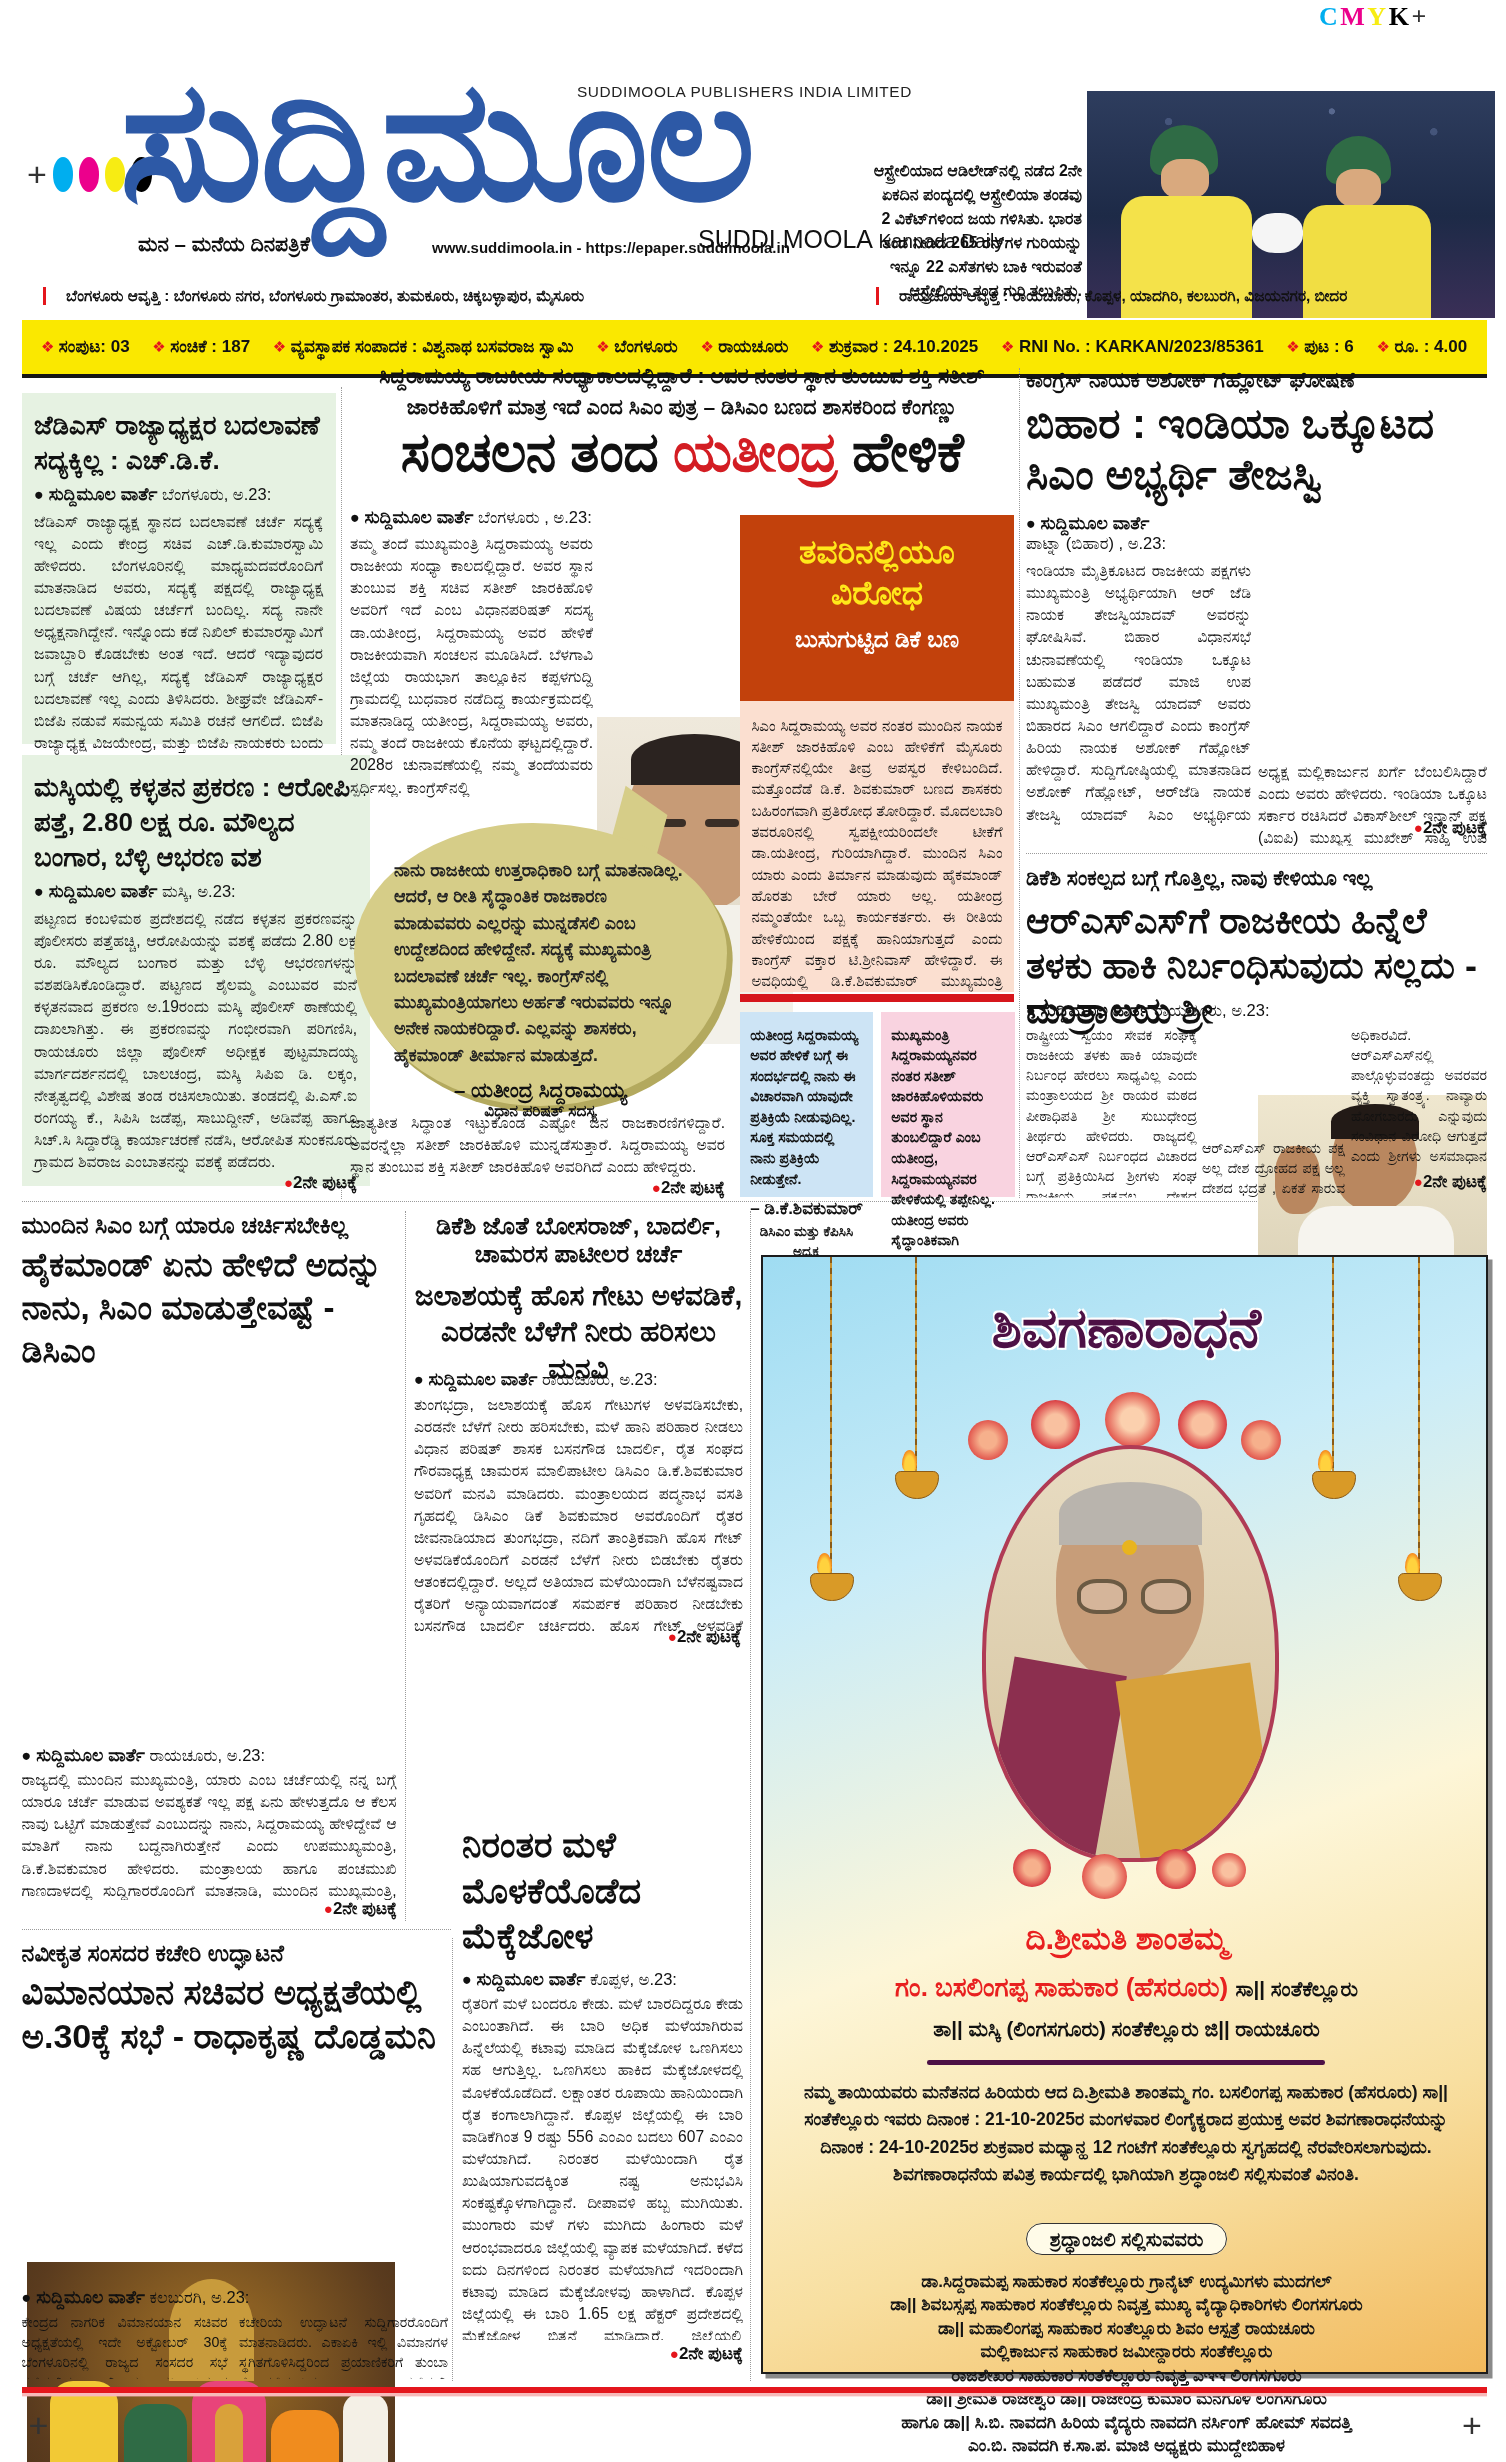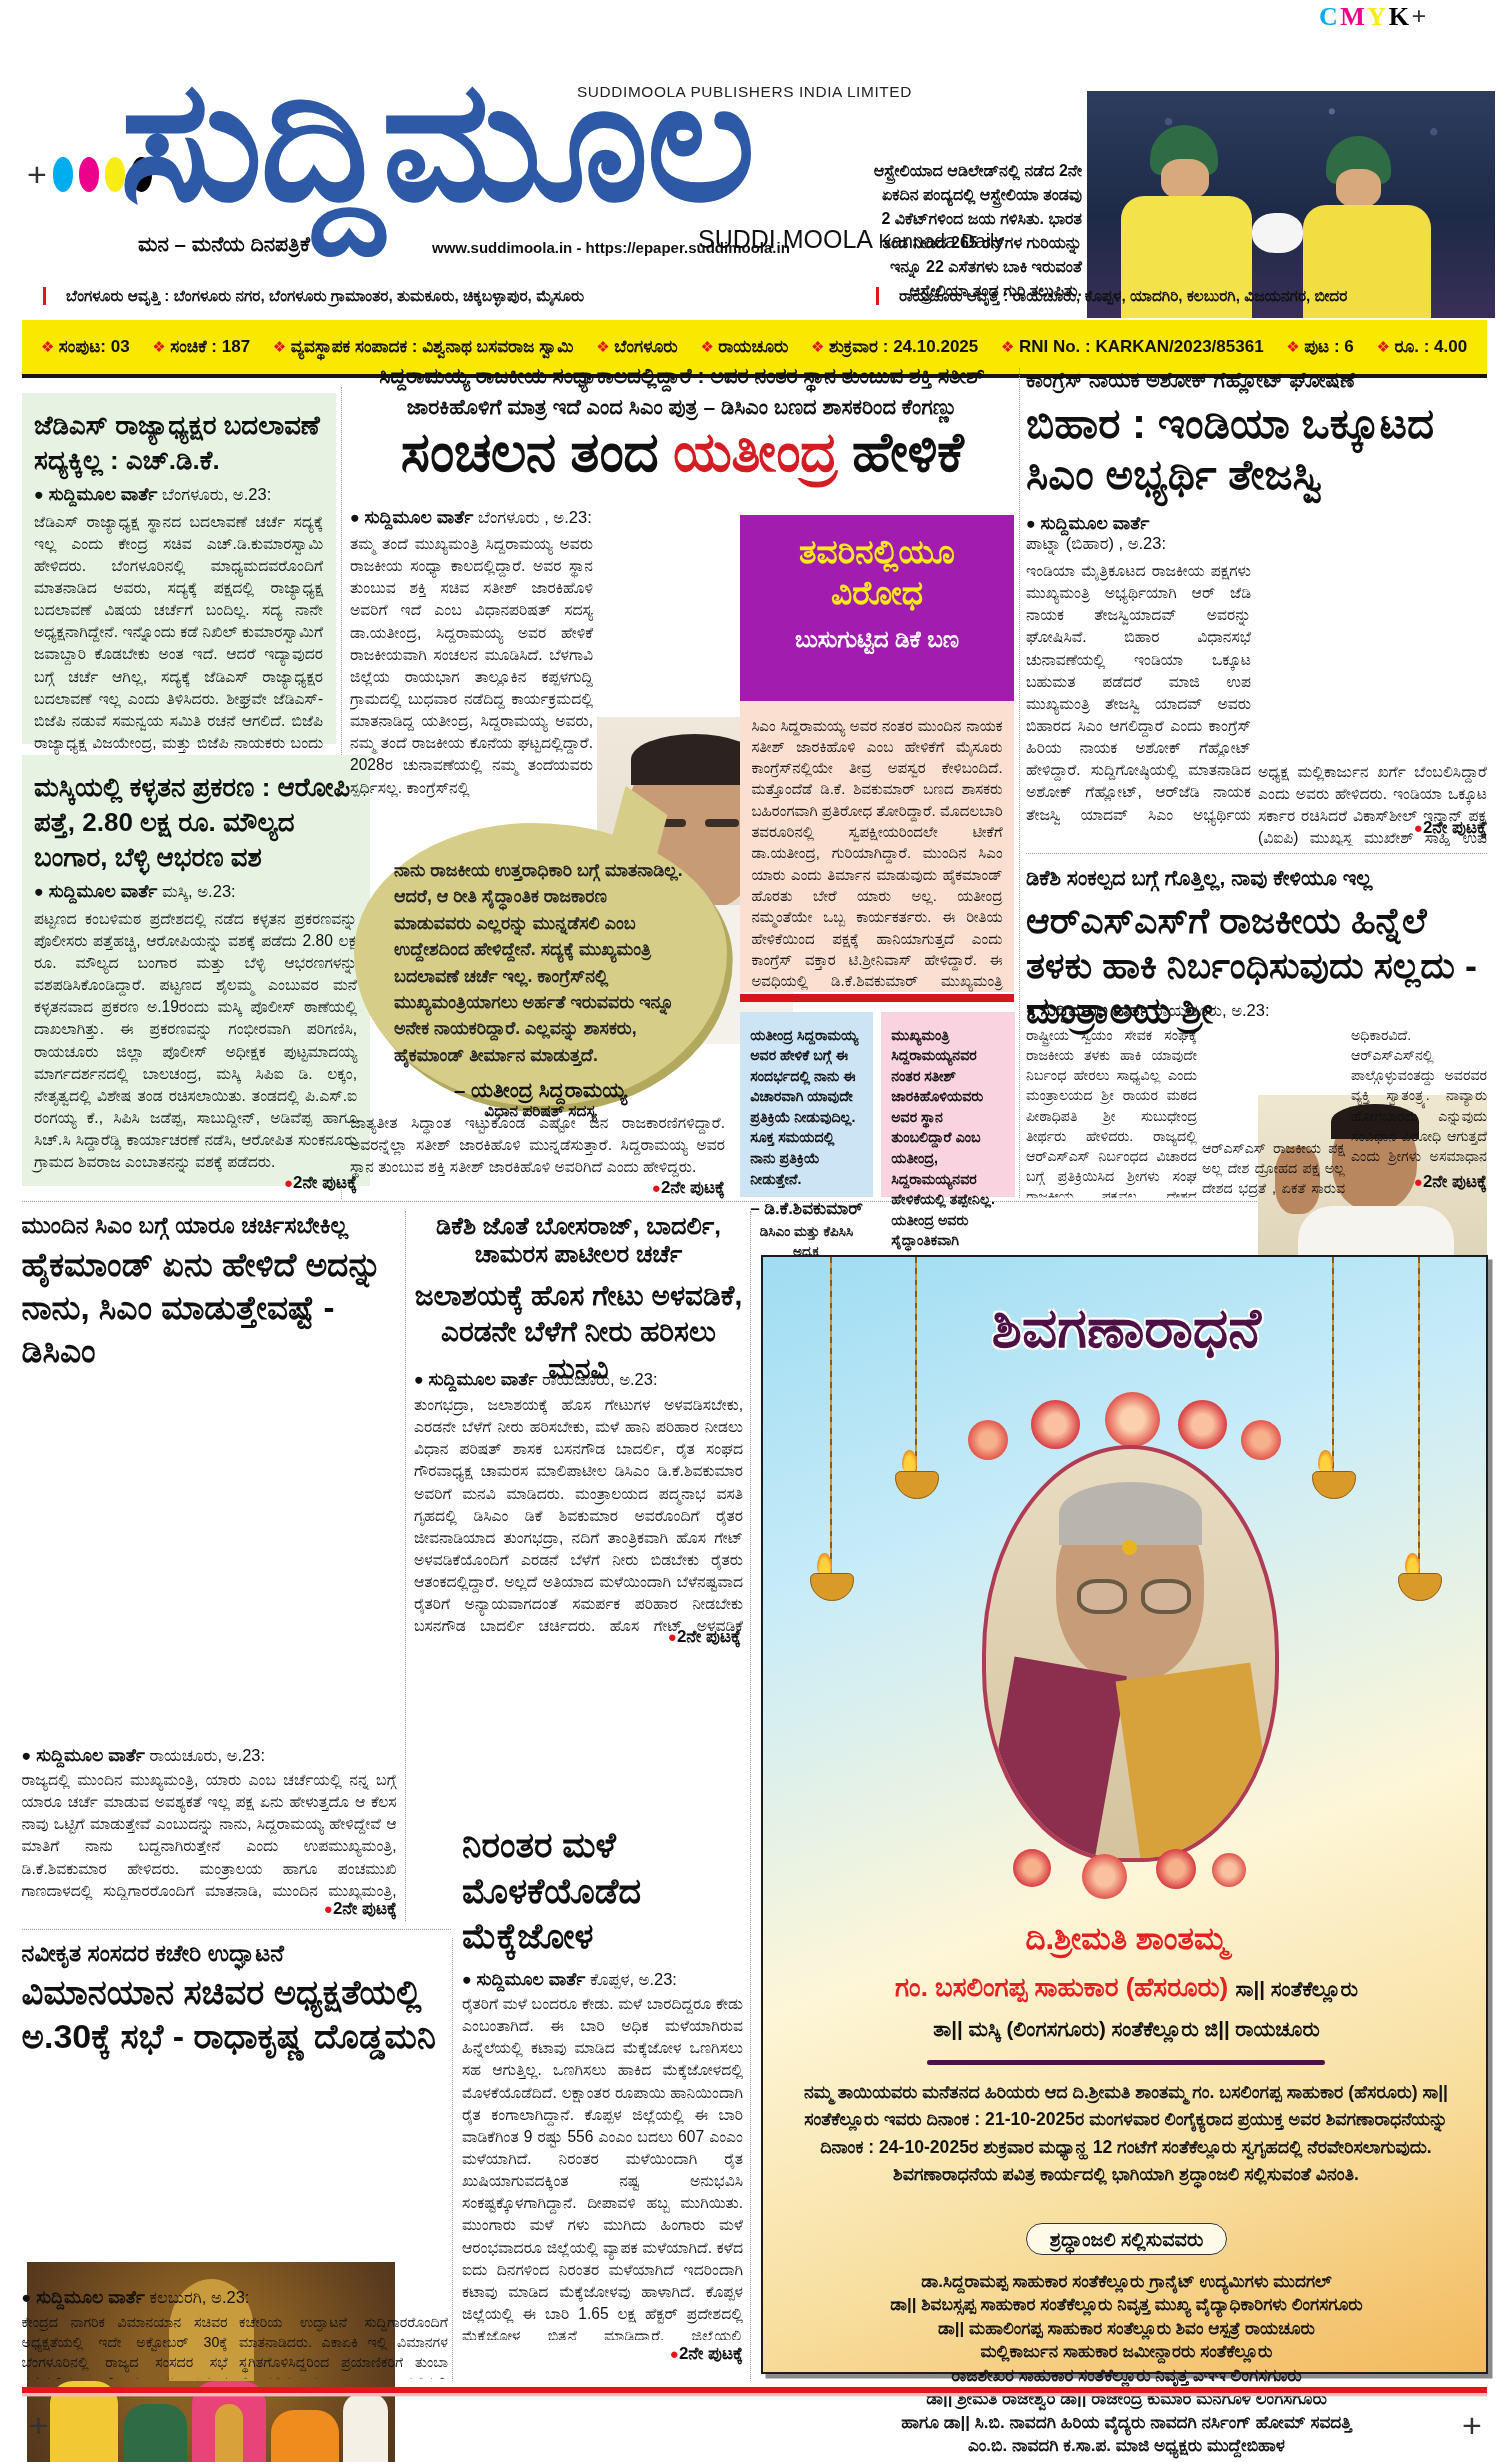--- a/index.html
+++ b/index.html
@@ -30,21 +30,21 @@
   .hl-xl{font-size:42px;line-height:1.22;font-weight:bold;}
   .kicker{font-size:21px;font-weight:bold;}
   .byline{font-size:16.5px;margin:5.7px 0;}
   .byline b{font-size:17.6px;}
   .body-t{font-size:15.6px;line-height:1.42;}
   .cont{font-size:17px;font-weight:bold;text-align:right;}
   .cont .dot{color:#e4161c;font-size:15px;}
   
   #main-headline{font-size:55px;font-weight:bold;text-align:center;letter-spacing:-0.6px;}
   #main-headline .red{color:#d31d23;margin-top:32px;}
-  #redbox{background:#a21caf;color:#fff;text-align:center;padding:16px 9px;box-sizing:border-box;}
+  #redbox{background:#c2410c;color:#fff;text-align:center;padding:16px 9px;box-sizing:border-box;}
   #redbox .yel{color:#ffe81a;font-size:33px;font-weight:bold;line-height:1.25;}
   #redbox .wht{color:#fff;font-size:23px;font-weight:bold;margin-top:12.5px;}
   #peachbox{background:#fbdfd0;padding:13.6px 11.4px;box-sizing:border-box;}
   #bubble{background:#d6cd88;border-radius:48% 52% 50% 50%/46% 46% 54% 54%;box-shadow:5.7px 6.8px 0 #b3a95e;padding:34px 40px;box-sizing:border-box;}
   #bubble .q{font-size:17.6px;line-height:1.5;font-weight:bold;color:#222;}
   #bubble .att{font-size:20.5px;font-weight:bold;text-align:center;margin-top:10.2px;}
   #bubble .att-sub{font-size:15.4px;font-weight:bold;text-align:center;}
   #bubble-tail{width:51px;height:51px;background:#d6cd88;transform:rotate(35deg) skew(20deg);}
   .qbox{padding:12.5px 10.2px;box-sizing:border-box;font-size:15.4px;line-height:1.45;font-weight:bold;}
   .qbox .att{font-size:17px;text-align:center;margin-top:8px;}

